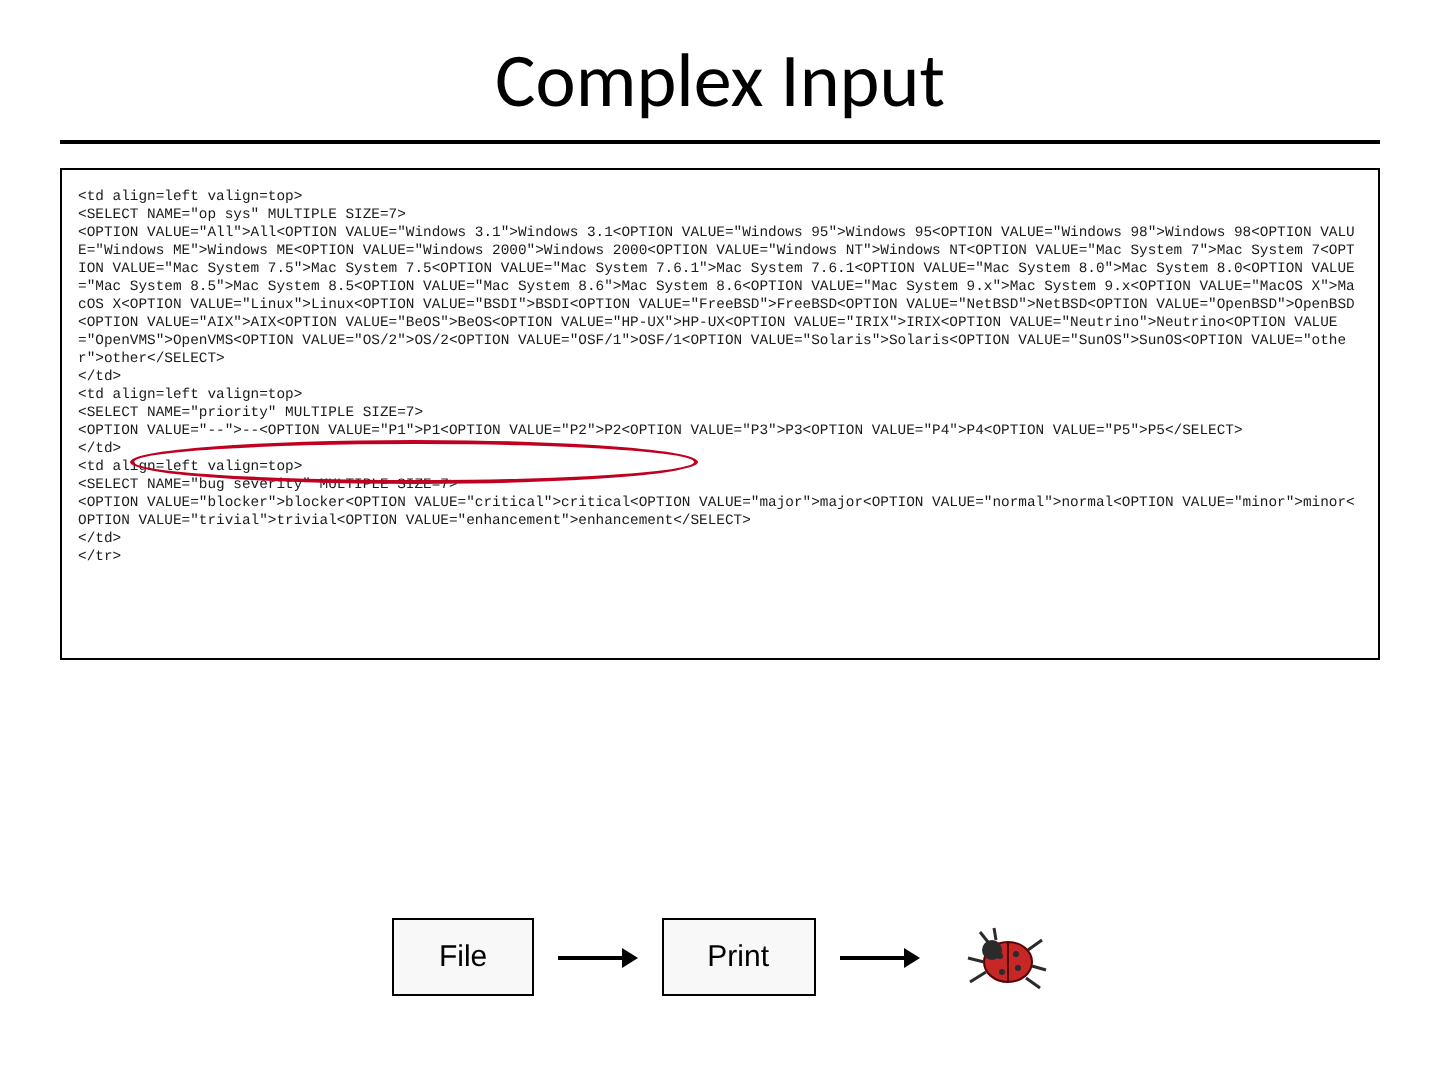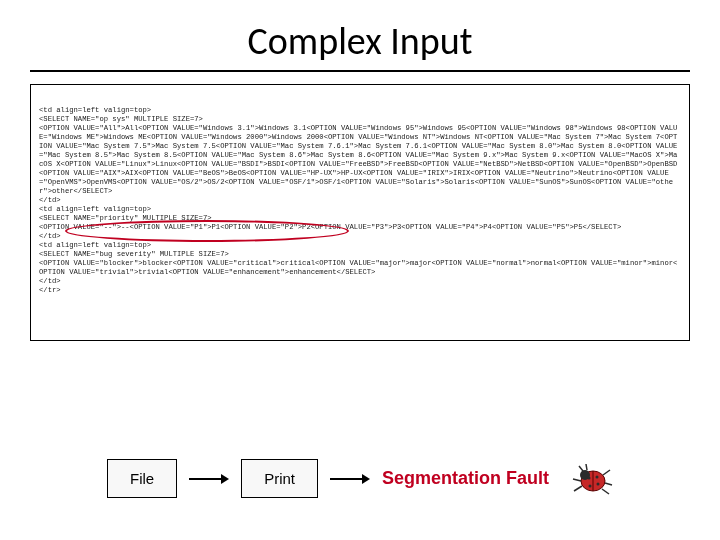--- a/index.html
+++ b/index.html
@@ -19,21 +19,21 @@
     margin: 18px 0 6px 0;
     color: #000;
   }
   .hr {
     border-top: 2px solid #000;
     margin: 0 30px 12px 30px;
   }
   .codebox {
     border: 1.5px solid #000;
     margin: 0 30px;
-    padding: 21px 8px 6px 8px;
+    padding: 10px 8px 6px 8px;
     font-family: "Courier New", monospace;
     font-size: 7.2px;
     line-height: 1.25;
     height: 228px;
     overflow: hidden;
     position: relative;
     color: #1a1a1a;
   }
   .codebox .line {
     white-space: pre-wrap;
@@ -115,21 +115,20 @@
         <polygon points="32,2 40,7 32,12" fill="#000"></polygon>
       </svg>
   </span>
   <div class="btn">Print</div>
   <span class="arrow">
     <svg width="40" height="14">
         <line x1="0" y1="7" x2="32" y2="7" stroke="#000" stroke-width="2"></line>
         <polygon points="32,2 40,7 32,12" fill="#000"></polygon>
       </svg>
   </span>
-  <span class="faulttxt">Segmentation Fault</span>
   <span class="bug">
     <svg viewBox="0 0 44 36">
       <ellipse cx="24" cy="20" rx="12" ry="10" fill="#c62828"></ellipse>
       <ellipse cx="24" cy="20" rx="12" ry="10" fill="none" stroke="#5a0000" stroke-width="1"></ellipse>
       <ellipse cx="16" cy="14" rx="5" ry="5" fill="#2b2b2b"></ellipse>
       <line x1="24" y1="10" x2="24" y2="30" stroke="#5a0000" stroke-width="1"></line>
       <circle cx="20" cy="17" r="1.5" fill="#2b2b2b"></circle>
       <circle cx="28" cy="16" r="1.5" fill="#2b2b2b"></circle>
       <circle cx="29" cy="23" r="1.5" fill="#2b2b2b"></circle>
       <circle cx="21" cy="25" r="1.5" fill="#2b2b2b"></circle>

